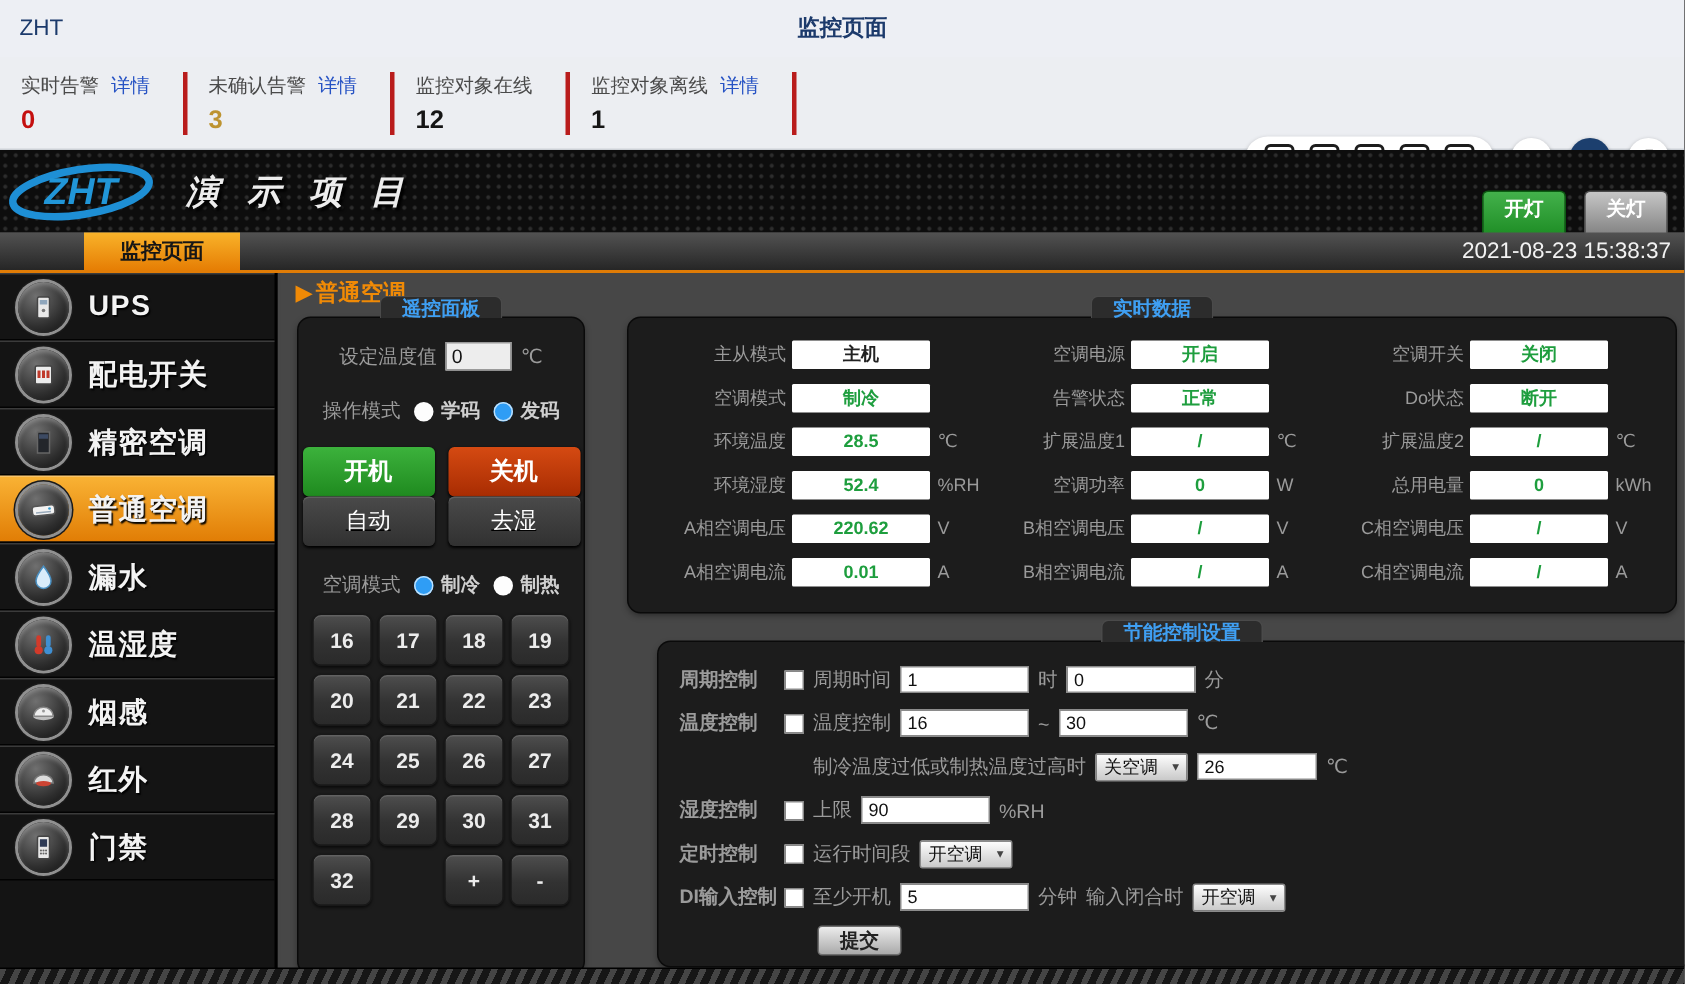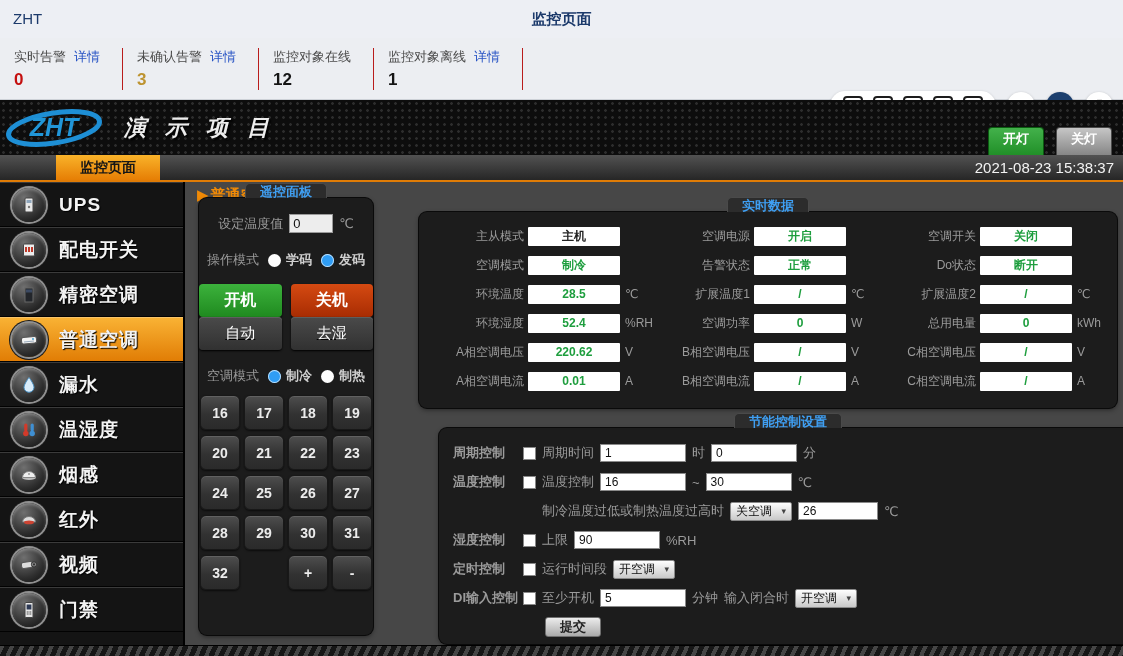--- a/index.html
+++ b/index.html
@@ -6,21 +6,21 @@
   body { background:#888; font-family:"Liberation Sans","DejaVu Sans",sans-serif; }
   .screen { position:relative; width:1123px; height:656px; overflow:hidden; background:#474747; }
 
   
   .topbar { position:absolute; top:0; left:0; width:100%; height:38px; background:#edeff4; }
   .brand { position:absolute; left:13px; top:0; line-height:38px; font-size:15px; color:#1c3a6b; }
   .page-title { position:absolute; left:0; right:0; text-align:center; line-height:38px; font-size:15px; font-weight:bold; color:#1c3a6b; }
 
   
   .statsbar { position:absolute; top:38px; left:0; width:100%; height:62px; background:#eceef2; border-bottom:1px solid #cdd1d7; display:flex; align-items:center; }
-  .stat { padding:0 22px 0 14px; border-right:1px solid #b91c1c; height:42px; display:flex; flex-direction:column; justify-content:space-between; }
+  .stat { padding:0 22px 0 14px; border-right:3px solid #b91c1c; height:42px; display:flex; flex-direction:column; justify-content:space-between; }
   .stat-top { font-size:13px; color:#4a4a4a; display:flex; gap:8px; white-space:nowrap; }
   .stat-link { color:#2753c4; cursor:pointer; }
   .stat-value { font-size:17px; font-weight:bold; }
   .v-red { color:#c40f0f; } .v-yellow { color:#bd9330; } .v-dark { color:#151515; }
 
   .toolbar { position:absolute; right:10px; top:53px; display:flex; align-items:center; gap:11px; }
   .icon-pill { background:#fff; border-radius:16px; height:30px; display:flex; align-items:center; gap:10px; padding:0 13px; box-shadow:0 1px 3px rgba(0,0,0,.25); }
   .sq-icon { width:20px; height:20px; border:2px solid #1d1d1d; border-radius:4px; display:flex; align-items:center; justify-content:center; font-size:11px; font-weight:bold; color:#111; cursor:pointer; font-family:"DejaVu Sans",sans-serif; }
   .circle-btn { width:28px; height:28px; border-radius:50%; background:#fff; box-shadow:0 1px 3px rgba(0,0,0,.3); display:flex; align-items:center; justify-content:center; cursor:pointer; }
   .circle-btn.active { background:#1c3f6e; }
@@ -54,21 +54,21 @@
 
   .content { position:absolute; left:187px; top:0; right:0; bottom:0; background:#474747; }
   .section-title { position:absolute; left:10px; top:4px; color:#f08a06; font-weight:bold; font-size:15px; }
   .section-title .tri { margin-right:2px; }
 
   .panel { position:absolute; background:#1c1c1c; border-radius:8px; box-shadow:0 0 0 1px #0a0a0a, 0 2px 5px rgba(0,0,0,.45); }
   .panel-tab { position:absolute; top:-15px; left:50%; transform:translateX(-50%); background:#2c2c2c; border:1px solid #4a4a4a; border-bottom:none;
                border-radius:5px 5px 0 0; padding:0 14px; height:15px; line-height:15px; color:#3f9ff2; font-size:13px; font-weight:bold; white-space:nowrap; }
 
   
-  .remote { left:12px; top:16px; width:174px; height:437px; }
+  .remote { left:12px; top:30px; width:190px; height:437px; }
   .r-row { display:flex; align-items:center; justify-content:center; gap:6px; }
   .lbl { color:#9b9b9b; font-size:13px; white-space:nowrap; }
   .settemp-input { width:44px; height:19px; background:#ededed; border:1px solid #9a9a9a; font-size:13px; color:#111; padding:0 3px; font-family:inherit; }
   .radio { width:13px; height:13px; border-radius:50%; background:#fdfdfd; display:inline-block; cursor:pointer; flex:0 0 13px; }
   .radio.sel { background:#2f9df5; box-shadow:inset 0 0 0 1px #bfe0fa; }
   .opt { display:flex; align-items:center; gap:5px; color:#cfcfcf; font-size:13px; font-weight:bold; }
   .big-btn { width:88px; height:33px; border-radius:4px; color:#fff; font-size:16px; font-weight:bold; display:flex; align-items:center; justify-content:center; cursor:pointer; }
   .btn-on  { background:linear-gradient(#3cb23c,#1f8a1f); box-shadow:0 1px 2px #000; }
   .btn-off { background:linear-gradient(#d54a12,#a82c02); box-shadow:0 1px 2px #000; }
   .btn-dark{ background:linear-gradient(#4a4a4a,#313131); box-shadow:inset 0 1px 0 #5e5e5e,0 1px 2px #000; font-weight:normal; font-size:15px; }
@@ -267,30 +267,20 @@
         <span class="side-label">烟感</span>
       </div>
       <div class="side-item">
         <span class="sicon">
             <svg width="20" height="20" viewBox="0 0 20 20">
               <path d="M3.5 12A6.5 5.5 0 0 1 16.5 12Z" fill="#dcdcdc" stroke="#777"></path>
               <ellipse cx="10" cy="12.4" rx="5" ry="1.8" fill="#cc4433"></ellipse>
             </svg>
           </span>
         <span class="side-label">红外</span>
-      </div>
-      <div class="side-item">
-        <span class="sicon">
-            <svg width="20" height="20" viewBox="0 0 20 20">
-              <rect x="2.5" y="7" width="11" height="6" rx="2" fill="#dcdcdc" stroke="#555" transform="rotate(-8 8 10)"></rect>
-              <circle cx="15" cy="9.4" r="2.6" fill="#8a8a8a" stroke="#333"></circle>
-              <circle cx="15" cy="9.4" r="1.1" fill="#333"></circle>
-            </svg>
-          </span>
-        <span class="side-label">视频</span>
       </div>
       <div class="side-item">
         <span class="sicon">
             <svg width="20" height="20" viewBox="0 0 20 20">
               <rect x="6" y="2.5" width="8" height="15" rx="1" fill="#e8e8e8" stroke="#444"></rect>
               <rect x="7.6" y="4.5" width="4.8" height="5" fill="#2e3a55"></rect>
               <circle cx="8.3" cy="12" r="0.7" fill="#666"></circle>
               <circle cx="10" cy="12" r="0.7" fill="#666"></circle>
               <circle cx="11.7" cy="12" r="0.7" fill="#666"></circle>
               <circle cx="8.3" cy="14" r="0.7" fill="#666"></circle>

